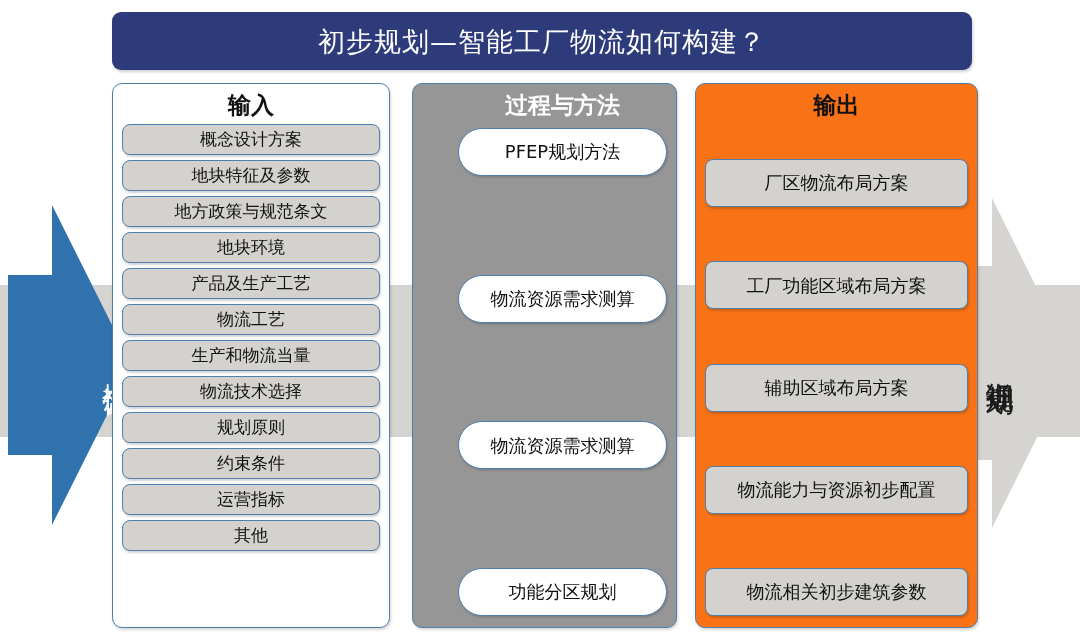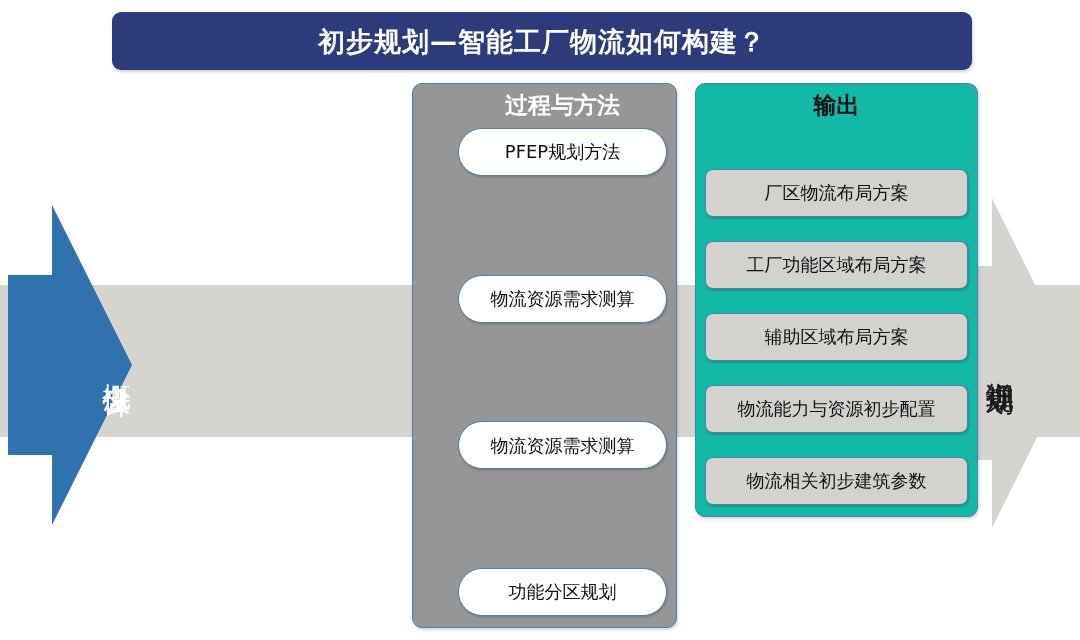--- a/index.html
+++ b/index.html
@@ -38,21 +38,21 @@
     background: #2e3b7a;
     border-radius: 9px;
     display: flex;
     align-items: center;
     justify-content: center;
     box-shadow: 1px 2px 3px rgba(0,0,0,0.18);
   }
   .title-bar .title-text {
     color: #ffffff;
     font-size: 27px;
-    font-weight: bold;
+    font-weight: normal;
     letter-spacing: 1px;
     line-height: 1;
   }
 
   
   .arrow-left {
     position: absolute;
     left: 8px;
     top: 205px;
     width: 124px;
@@ -94,21 +94,21 @@
     position: absolute;
     border: 1.6px solid #4f7fac;
     border-radius: 10px;
     box-sizing: border-box;
     box-shadow: 1px 2px 3px rgba(0,0,0,0.16);
     display: flex;
     flex-direction: column;
   }
   .col-input   { left: 112px; top: 83px; width: 278px; height: 545px; background: #ffffff; }
   .col-process { left: 412px; top: 83px; width: 265px; height: 545px; background: #969696; padding-left: 36px; }
-  .col-output  { left: 695px; top: 83px; width: 283px; height: 434px; background: #14b8a6; gap: 41px; }
+  .col-output  { left: 695px; top: 83px; width: 283px; height: 545px; background: #f97316; }
 
   .col-header {
     text-align: center;
     font-size: 23px;
     font-weight: bold;
     padding: 9px 0 6px 0;
     line-height: 1.1;
     flex: 0 0 auto;
   }
   .col-input .col-header,
@@ -135,21 +135,21 @@
     justify-content: center;
     text-align: center;
     line-height: 1.1;
     box-shadow: 1px 1.5px 2px rgba(0,0,0,0.17);
   }
   .chip-gray  { background: #d4d2ce; color: #111111; }
   .chip-white { background: #ffffff; color: #111111; border-radius: 24px; }
 
   .col-input .chip  { height: 31px; font-size: 17px; }
   .col-process .chip { height: 48px; font-size: 18px; }
-  .col-output .chip  { height: 48px; font-size: 18px; }
+  .col-output .chip  { height: 48px; font-size: 18px; margin-top: 31px; }
 </style>
 </head>
 <body>
 
 <div id="canvas">
 
   <div class="gray-band"></div>
 
   <div class="arrow-left">
     <svg width="124" height="320" viewBox="0 0 124 320">
@@ -166,20 +166,37 @@
     </svg>
     <div class="arrow-label">
       <span>详细规划</span>
     </div>
   </div>
 
   <div class="title-bar">
     <div class="title-text">初步规划—智能工厂物流如何构建？</div>
   </div>
 
+  <div class="column col-input">
+    <div class="col-header">输入</div>
+    <div class="col-body">
+      <div class="chip chip-gray">概念设计方案</div>
+      <div class="chip chip-gray">地块特征及参数</div>
+      <div class="chip chip-gray">地方政策与规范条文</div>
+      <div class="chip chip-gray">地块环境</div>
+      <div class="chip chip-gray">产品及生产工艺</div>
+      <div class="chip chip-gray">物流工艺</div>
+      <div class="chip chip-gray">生产和物流当量</div>
+      <div class="chip chip-gray">物流技术选择</div>
+      <div class="chip chip-gray">规划原则</div>
+      <div class="chip chip-gray">约束条件</div>
+      <div class="chip chip-gray">运营指标</div>
+      <div class="chip chip-gray">其他</div>
+    </div>
+  </div>
 
   <div class="column col-process">
     <div class="col-header">过程与方法</div>
     <div class="col-body">
       <div class="chip chip-white">PFEP规划方法</div>
       <div class="chip chip-white">物流资源需求测算</div>
       <div class="chip chip-white">物流资源需求测算</div>
       <div class="chip chip-white">功能分区规划</div>
     </div>
   </div>

